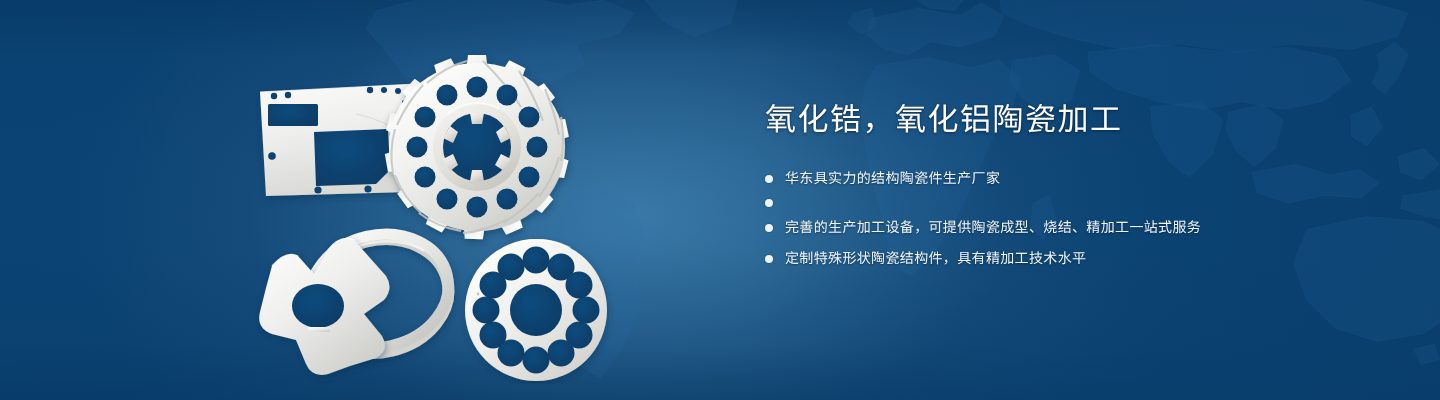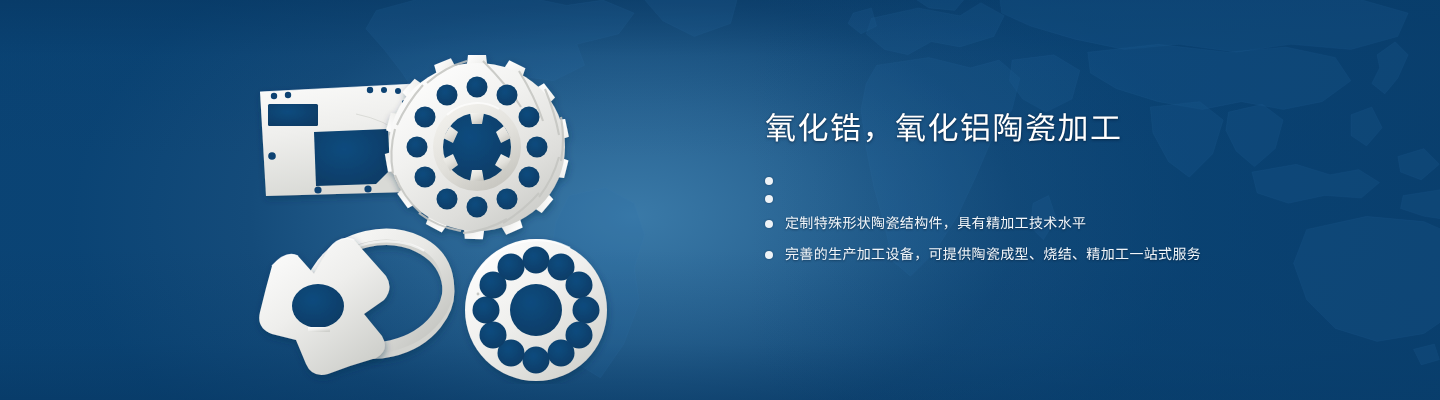--- a/index.html
+++ b/index.html
@@ -90,21 +90,21 @@
     top: 44px;
     width: 452px;
     height: 340px;
   }
   .product-photo svg { display: block; width: 100%; height: 100%; }
 
   
   .copy {
     position: absolute;
     left: 765px;
-    top: 110px;
+    top: 101px;
     width: 620px;
   }
   .headline {
     margin: 0;
     font-size: 31px;
     font-weight: 400;
     line-height: 1.24;
     color: #ffffff;
     letter-spacing: 1.5px;
     text-shadow: 0 1px 3px rgba(2,24,48,0.60), 0 0 1px rgba(2,24,48,0.5);
@@ -420,32 +420,33 @@
   </div>
 
   <div class="copy">
 
     <h1 class="headline">氧化锆，氧化铝陶瓷加工</h1>
 
     <ul class="bullet-list">
 
       <li class="bullet-item">
         <span class="bullet-dot"></span>
+        <span class="bullet-text">华东具实力的结构陶瓷件生产厂家</span>
       </li>
 
       <li class="bullet-item">
         <span class="bullet-dot"></span>
+      </li>
+
+      <li class="bullet-item">
+        <span class="bullet-dot"></span>
+        <span class="bullet-text">完善的生产加工设备，可提供陶瓷成型、烧结、精加工一站式服务</span>
       </li>
 
       <li class="bullet-item">
         <span class="bullet-dot"></span>
         <span class="bullet-text">定制特殊形状陶瓷结构件，具有精加工技术水平</span>
       </li>
 
-      <li class="bullet-item">
-        <span class="bullet-dot"></span>
-        <span class="bullet-text">完善的生产加工设备，可提供陶瓷成型、烧结、精加工一站式服务</span>
-      </li>
-
     </ul>
   </div>
 
 </div>
 
 </body></html>

